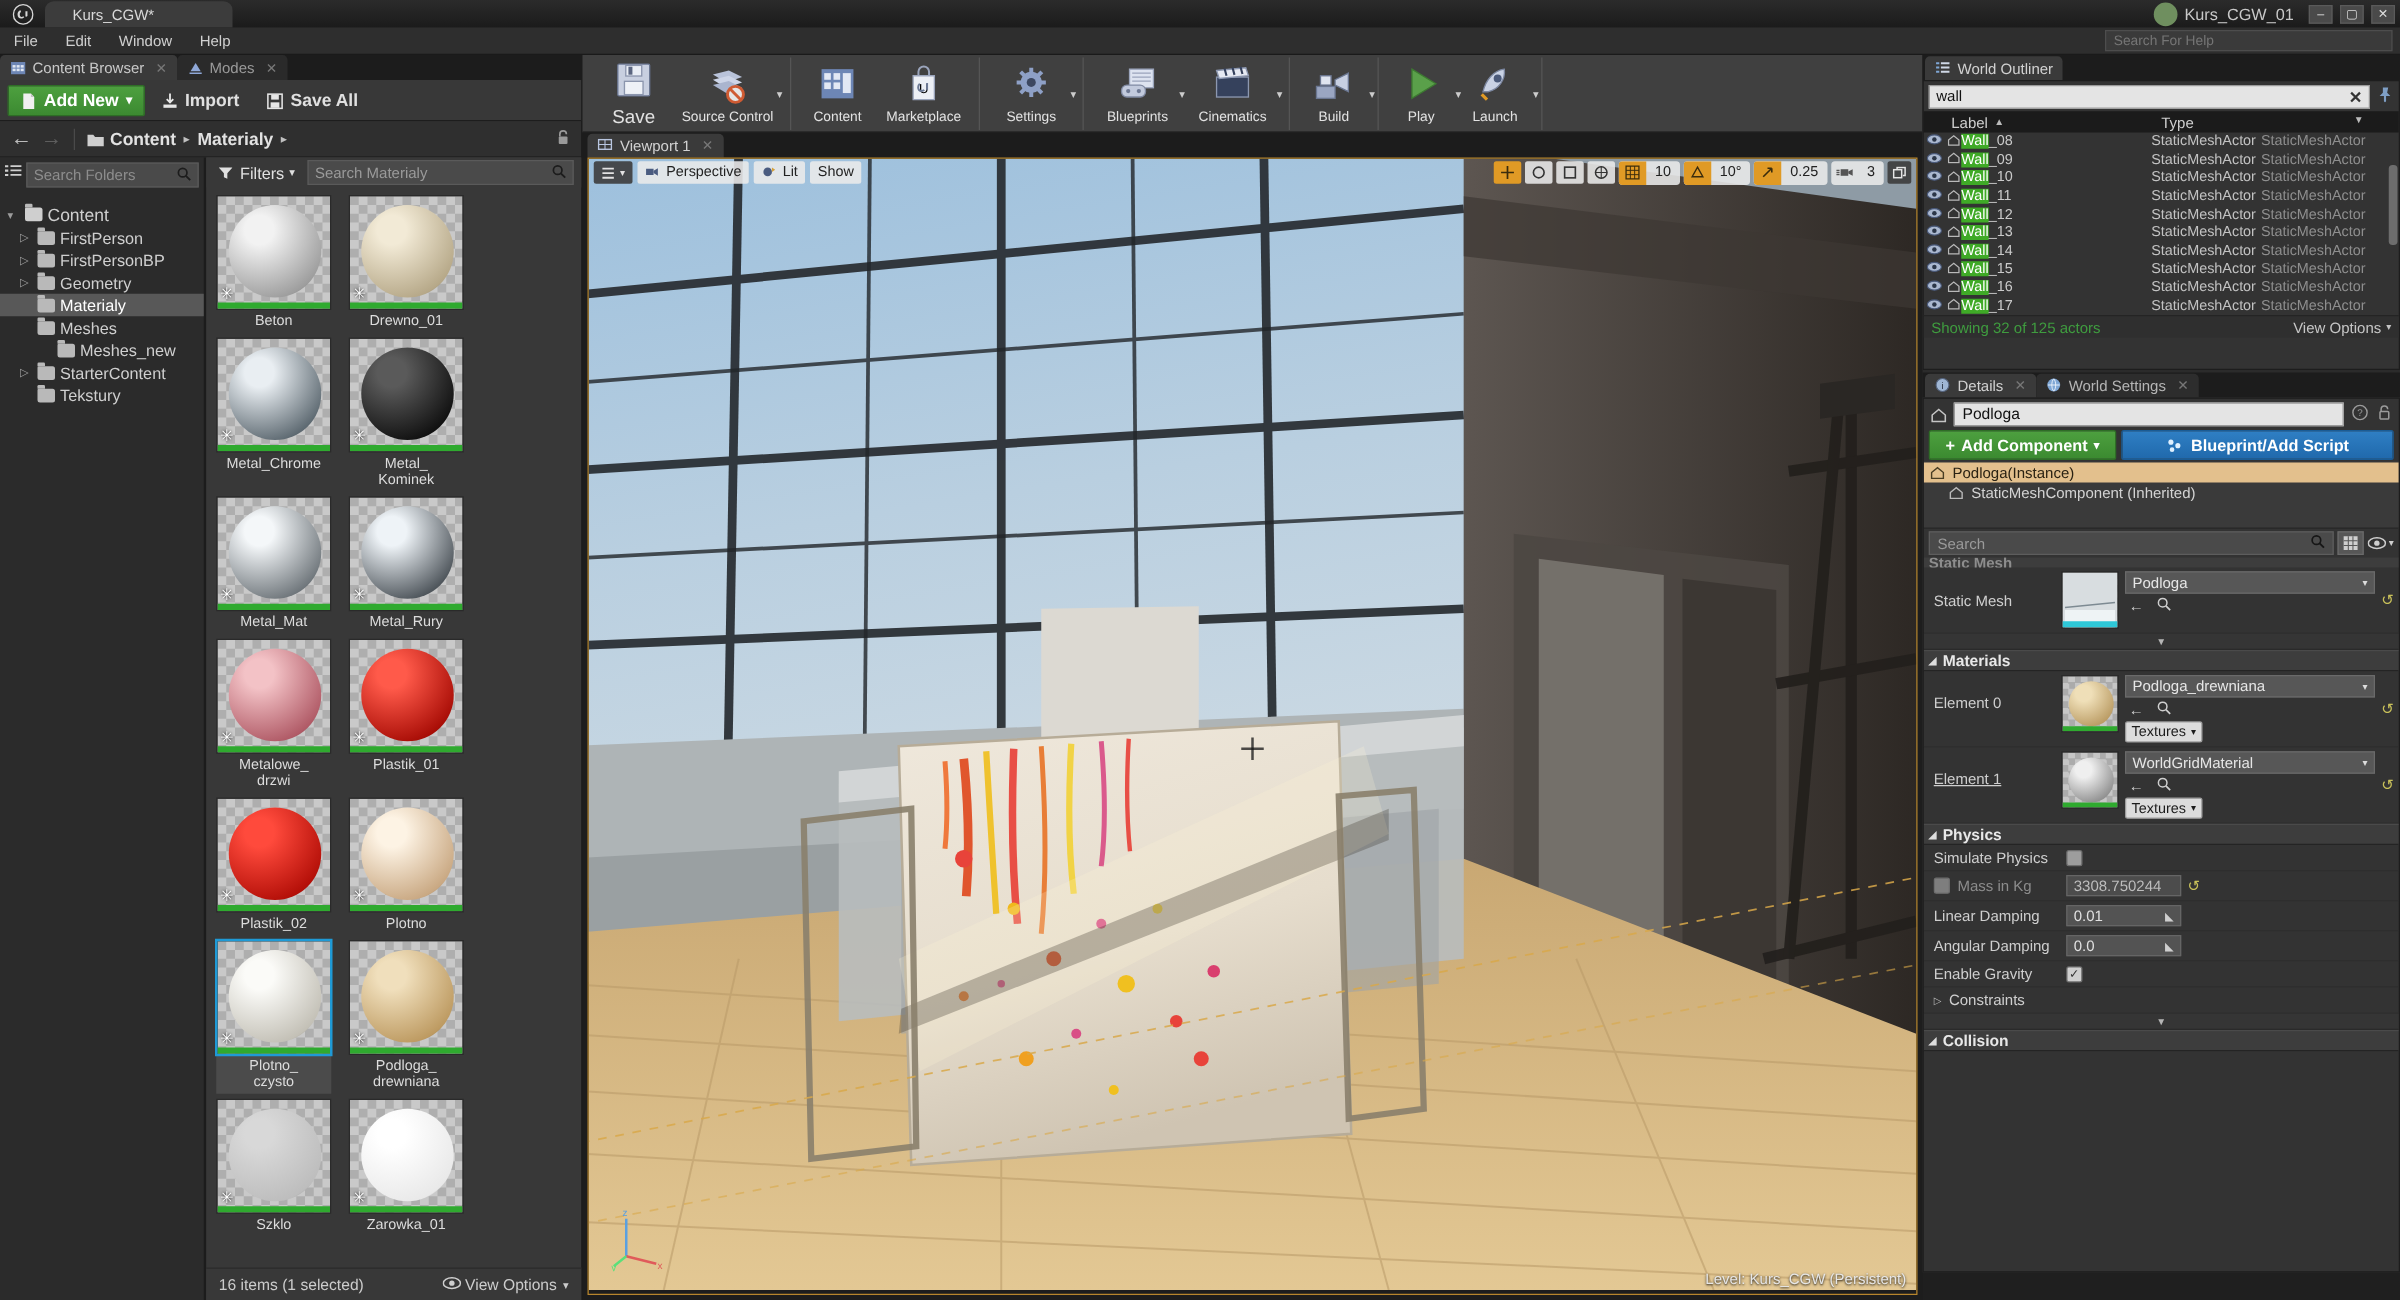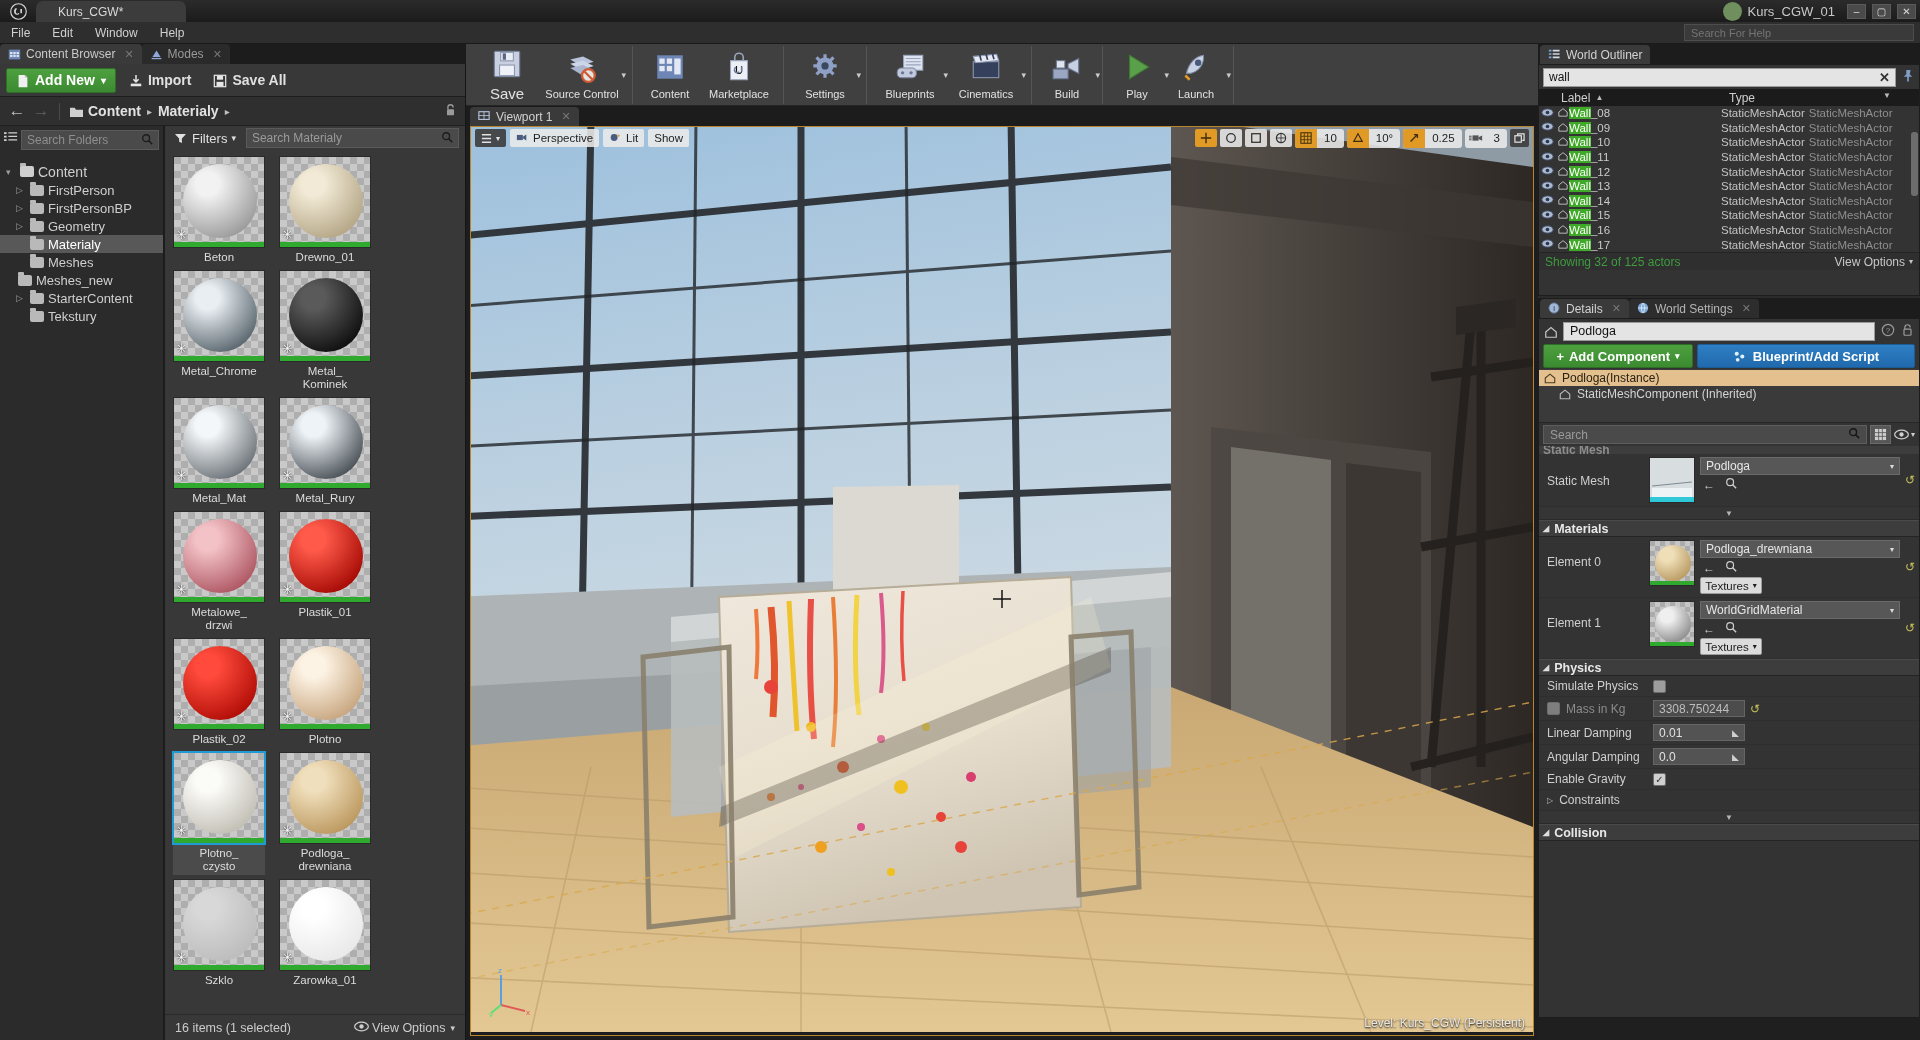--- a/index.html
+++ b/index.html
@@ -376,21 +376,21 @@
             <div class="tnode sel" style="padding-left: 16px;">
               <span class="tw"></span>
               <span class="fld"></span>
               <span>Materialy</span>
             </div>
             <div class="tnode" style="padding-left: 16px;">
               <span class="tw"></span>
               <span class="fld"></span>
               <span>Meshes</span>
             </div>
-            <div class="tnode" style="padding-left: 4px;">
+            <div class="tnode" style="padding-left: 32px;">
               <span class="tw"></span>
               <span class="fld"></span>
               <span>Meshes_new</span>
             </div>
             <div class="tnode" style="padding-left: 16px;">
               <span class="tw">▷</span>
               <span class="fld"></span>
               <span>StarterContent</span>
             </div>
             <div class="tnode" style="padding-left: 16px;">
@@ -1253,21 +1253,21 @@
                   </div>
                   <div class="txbtn">
                     <span>Textures</span>
                     <span style="font-size:8px">▾</span>
                   </div>
                 </div>
                 <span class="reset">↺</span>
               </div>
             </div>
             <div class="prow">
-              <div class="plabel" style="padding-top:18px;">Element 1</div>
+              <div class="plabel" style="padding-top:18px;text-decoration:underline;">Element 1</div>
               <div class="pval">
                 <div class="mthumb">
                   <div class="sph" style="background:radial-gradient(circle at 33% 27%,#efefef 0%,#efefef 18%,#8d8d8d 80%,#2e2e2e 100%)"></div>
                   <div class="gbar"></div>
                 </div>
                 <div class="pcol">
                   <div class="combo">
                     <span class="cv">WorldGridMaterial</span>
                     <span class="car">▾</span>
                   </div>

